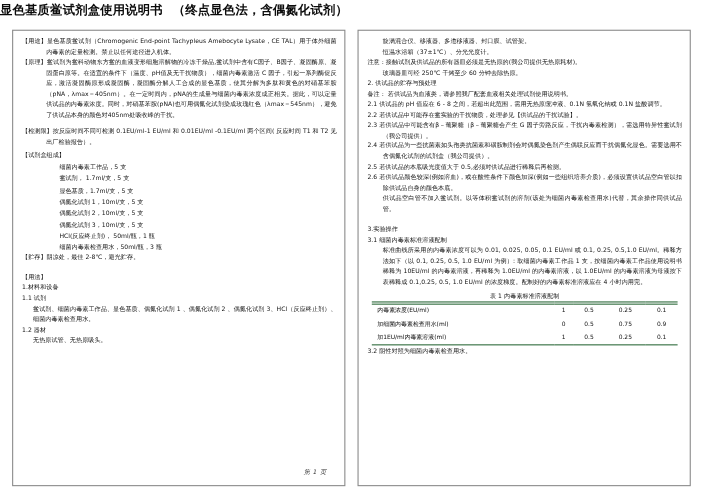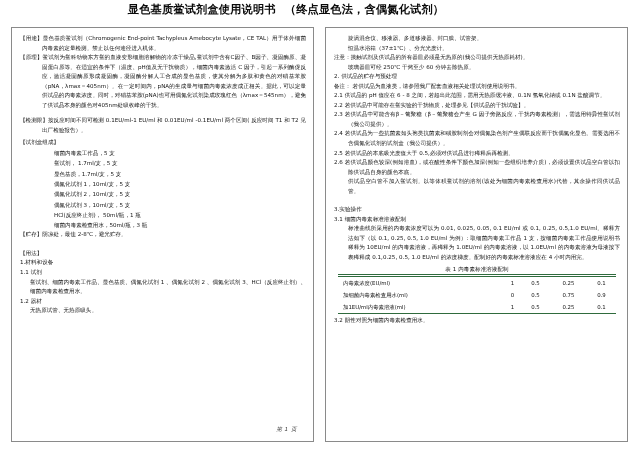--- a/index.html
+++ b/index.html
@@ -13,21 +13,21 @@
     font-family: "DejaVu Sans", "Liberation Sans", sans-serif;
     color: #141414;
     overflow: hidden;
     position: relative;
   }
   .doc-title {
     position: absolute;
     top: 2px;
     left: 0;
     width: 572px;
-    text-align: center;
+    text-align: left;
     font-family: "DejaVu Sans", "Liberation Sans", sans-serif;
     font-weight: bold;
     font-size: 11.2px;
     letter-spacing: 0.2px;
     white-space: nowrap;
     color: #0b0b0b;
   }
   .doc-title .sub {
     font-weight: bold;
     margin-left: 9px;

